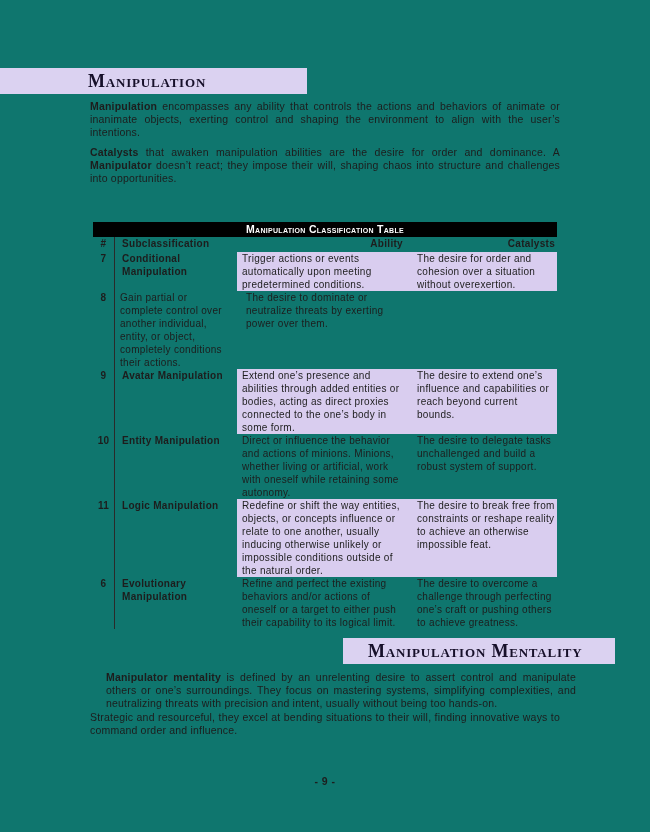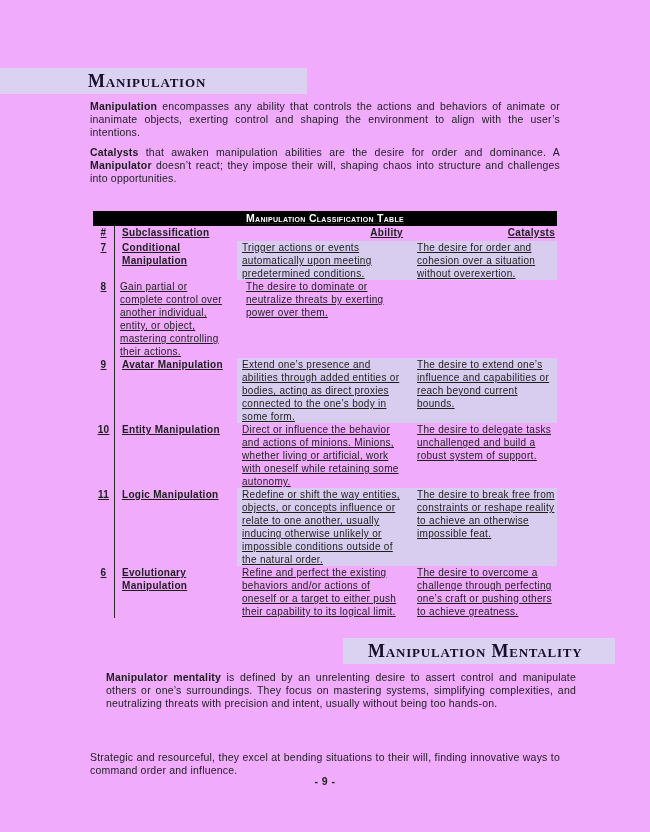--- a/index.html
+++ b/index.html
@@ -3,21 +3,21 @@
 <meta charset="utf-8">
 <style>
   * { box-sizing: border-box; margin: 0; padding: 0; }
   html, body { background: #ffffff; }
   body { font-family: "Liberation Sans", sans-serif; }
 
   .page {
     position: relative;
     width: 650px;
     height: 832px;
-    background: #f0abfc;
+    background: #0f766e;
     overflow: hidden;
     color: var(--body-text, #1d1d1d);
   }
 
   
   .banner {
     position: absolute;
     background: var(--banner-bg, #dbd2f1);
     height: 26px;
     display: flex;
@@ -45,32 +45,31 @@
     font-size: 10.5px;
     line-height: 13px;
     letter-spacing: 0.2px;
     text-align: justify;
     color: var(--body-text, #1d1d1d);
   }
   .para .b { font-weight: bold; }
   .para-1 { top: 100px; }
   .para-2 { top: 146px; }
   .para-3 { top: 671px; margin-left: 16px; }
-  .para-4 { top: 751px; }
+  .para-4 { top: 711px; }
 
   
   .ctable {
     position: absolute;
-    top: 211px;
+    top: 222px;
     left: 93px;
     width: 464px;
     font-size: 10px;
     line-height: 13px;
     letter-spacing: 0.3px;
-    text-decoration: underline;
   }
   .ctable-titlebar {
     background: var(--table-title-bg, #000000);
     color: var(--table-title-text, #ffffff);
     height: 15px;
     line-height: 15px;
     text-align: center;
   }
   .ctable-title {
     font-variant: small-caps;
@@ -133,21 +132,21 @@
     <div class="tbody">
     <div class="trow hl">
       <div class="c-num">7</div>
       <div class="c-name">Conditional Manipulation</div>
       <div class="c-ability">Trigger actions or events automatically upon meeting predetermined conditions.</div>
       <div class="c-cat">The desire for order and cohesion over a situation without overexertion.</div>
     </div>
 
     <div class="trow">
       <div class="c-num">8</div>
-      <div class="c-ability">Gain partial or complete control over another individual, entity, or object, mastering controlling their actions.</div>
+      <div class="c-ability">Gain partial or complete control over another individual, entity, or object, completely conditions their actions.</div>
       <div class="c-cat">The desire to dominate or neutralize threats by exerting power over them.</div>
     </div>
 
     <div class="trow hl">
       <div class="c-num">9</div>
       <div class="c-name">Avatar Manipulation</div>
       <div class="c-ability">Extend one’s presence and abilities through added entities or bodies, acting as direct proxies connected to the one’s body in some form.</div>
       <div class="c-cat">The desire to extend one’s influence and capabilities or reach beyond current bounds.</div>
     </div>
 

